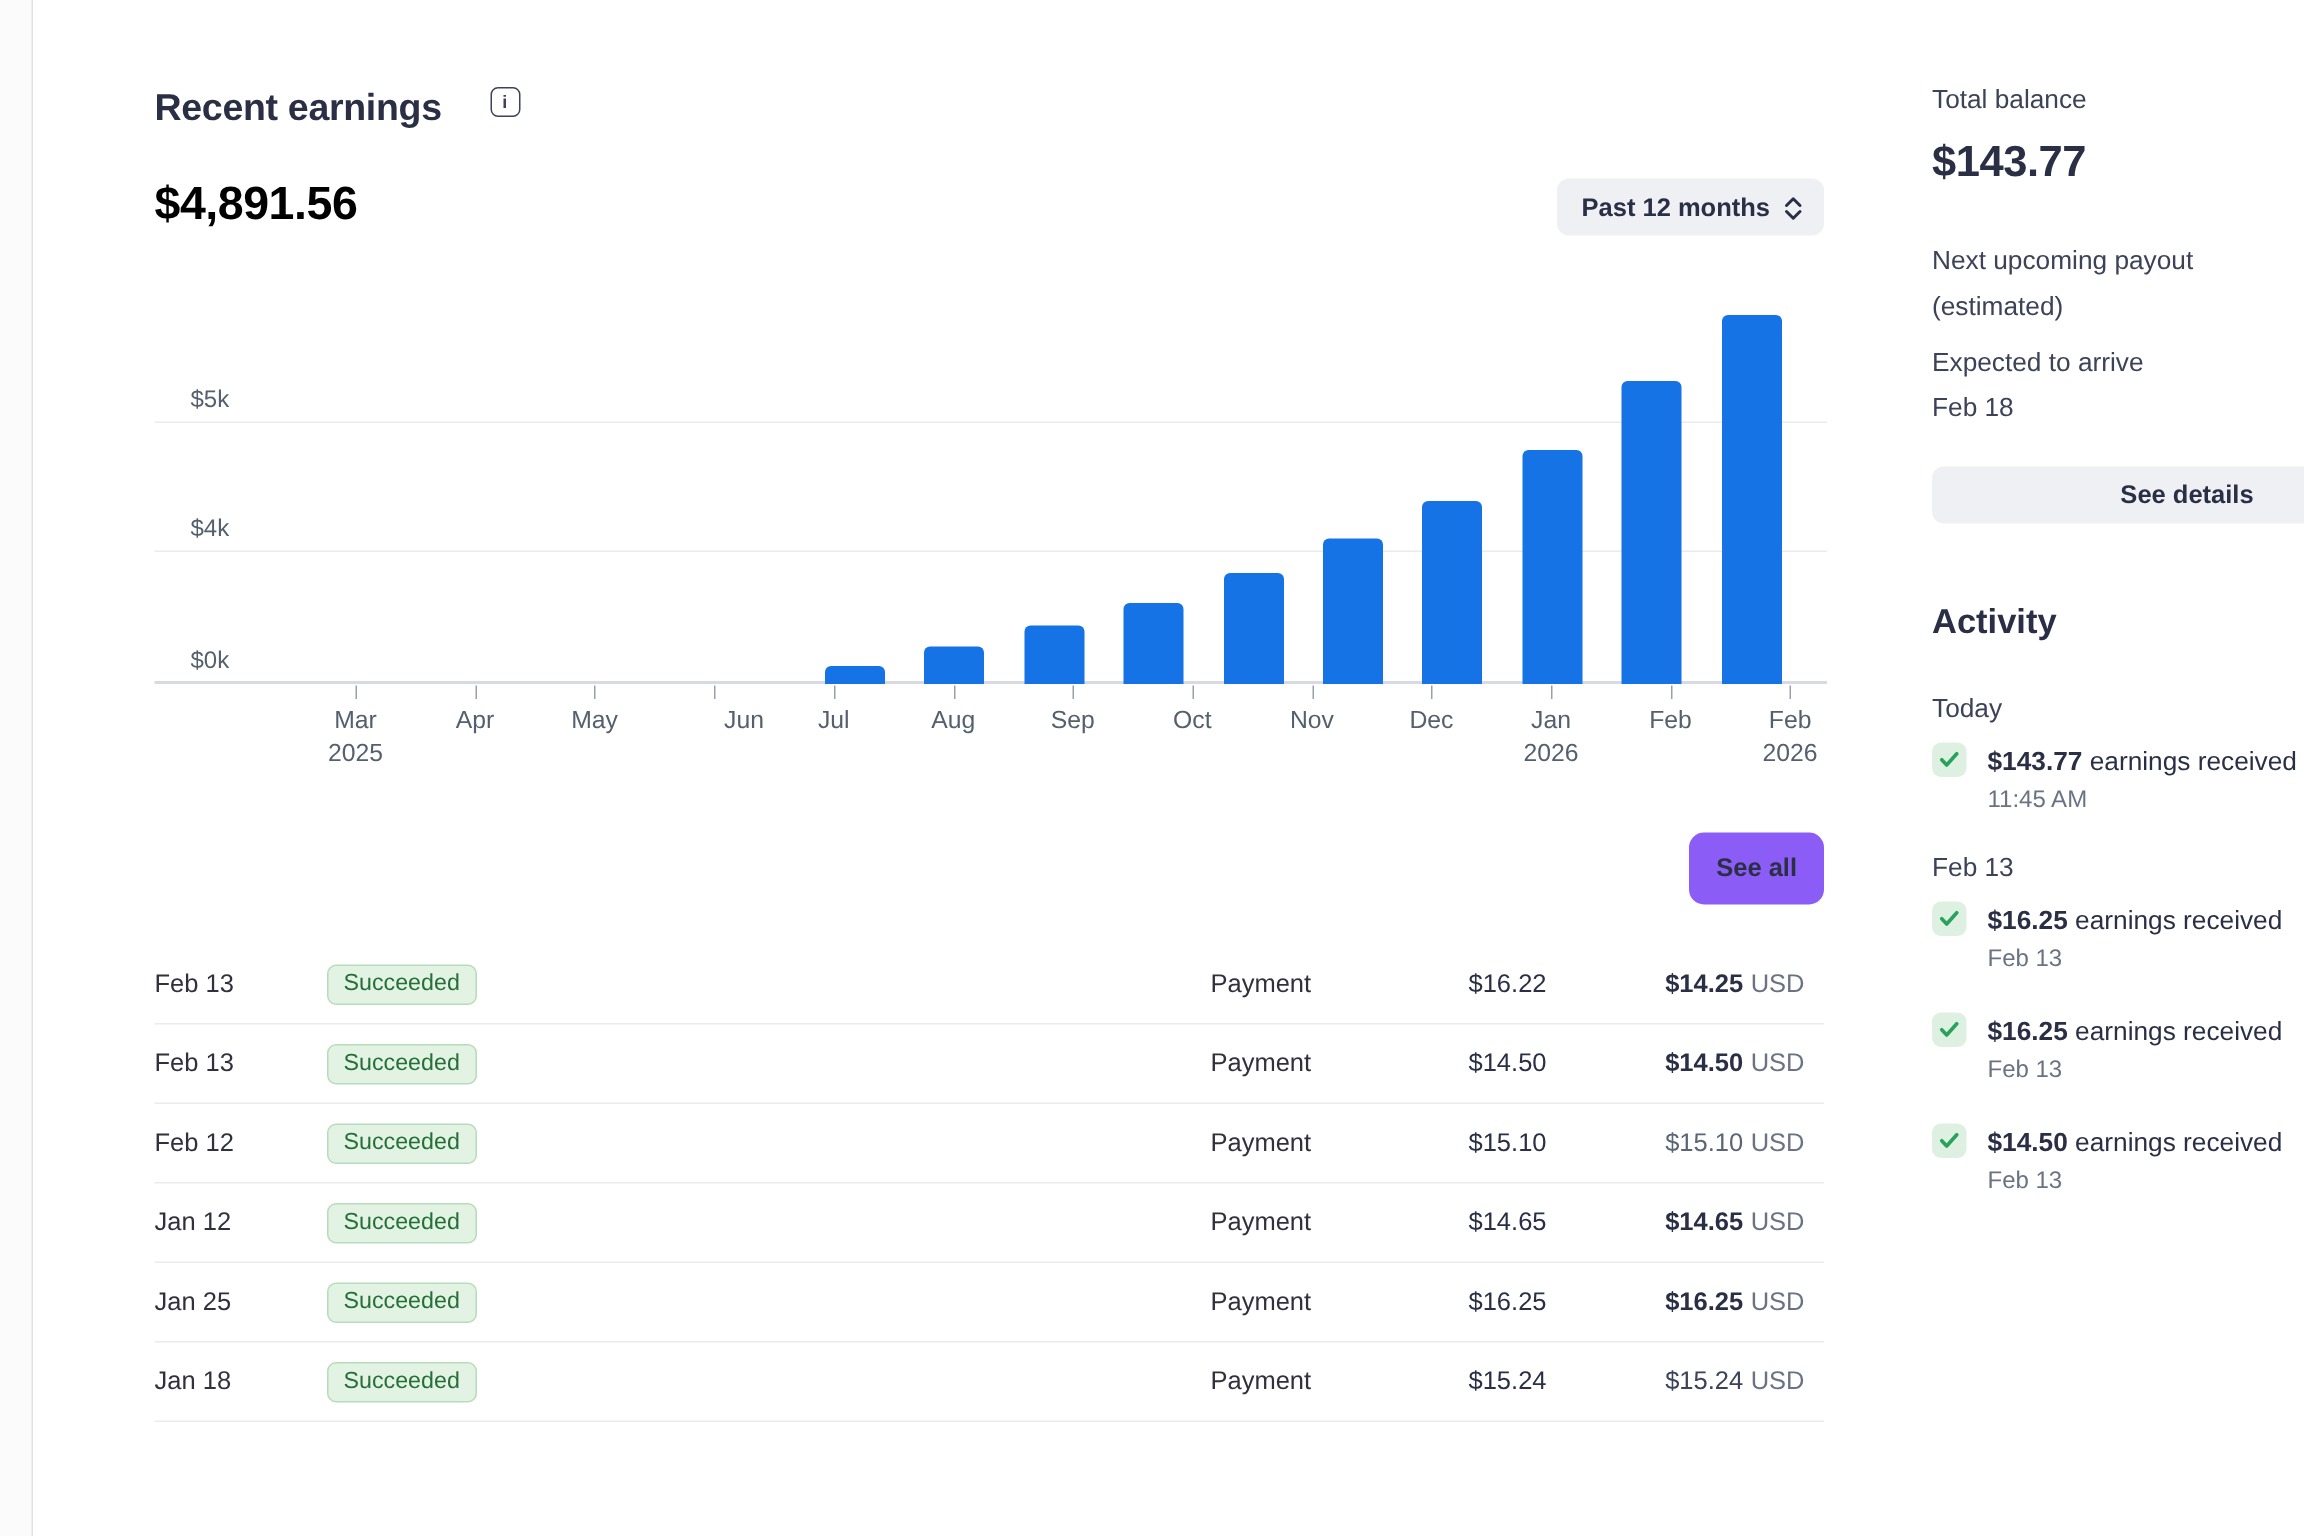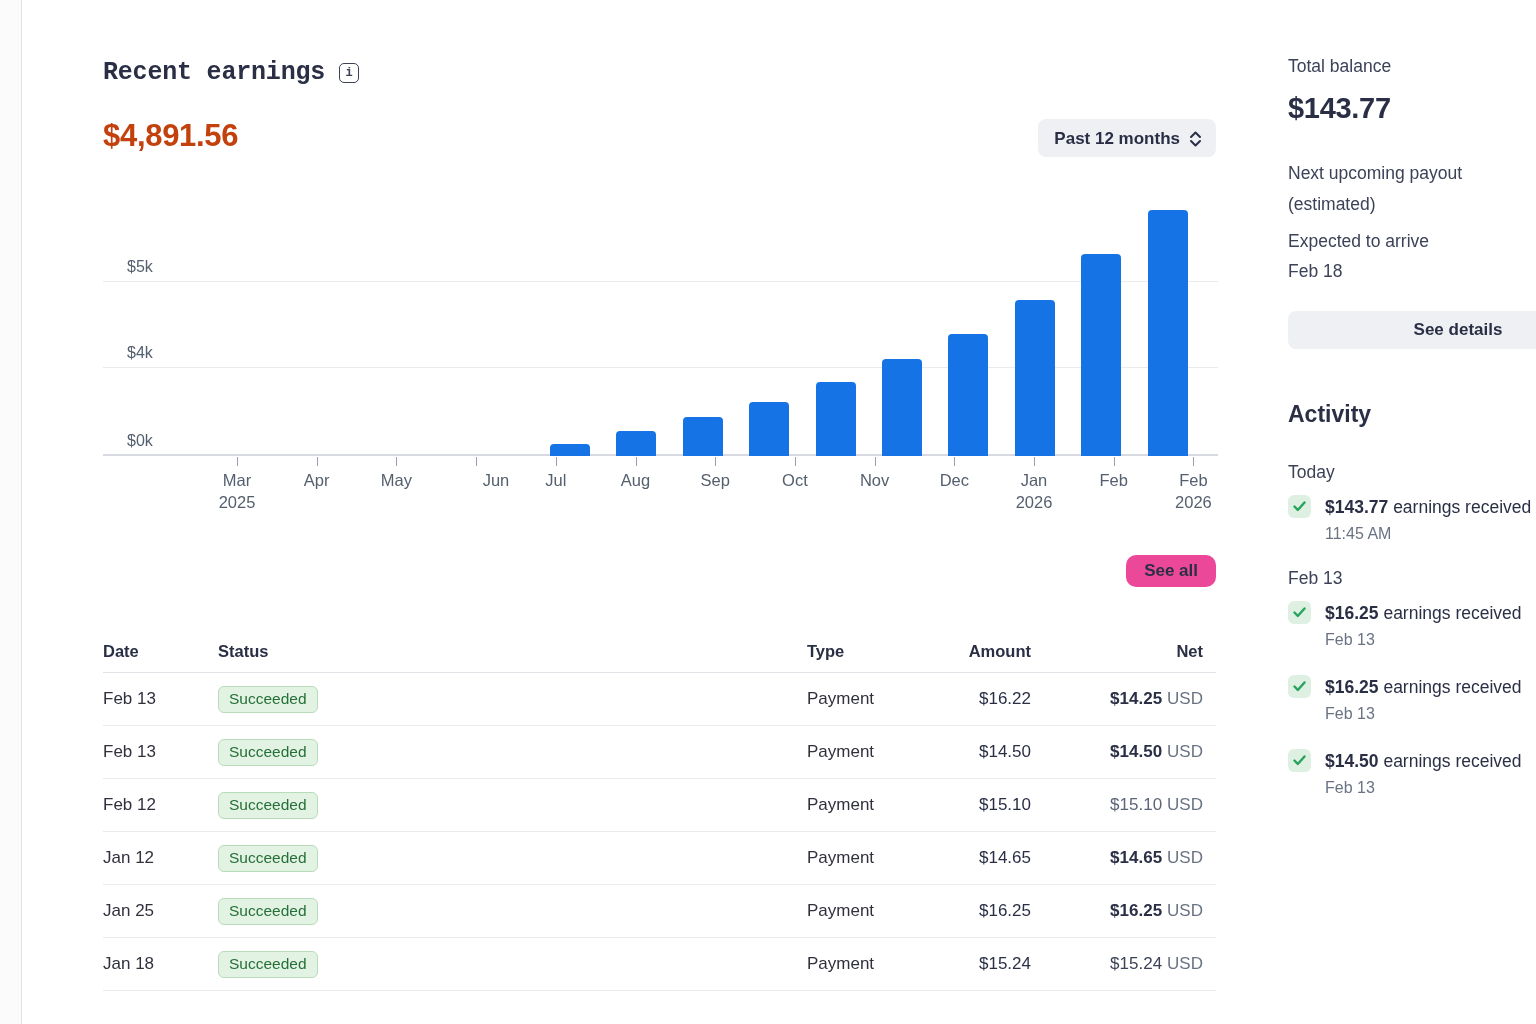--- a/index.html
+++ b/index.html
@@ -2,39 +2,39 @@
 <html><head>
 <meta charset="utf-8">
 <style>
   html,body{margin:0;padding:0;}
   body{font-family:"Liberation Sans", sans-serif; background:#ffffff; color:#30313d;}
   .page{position:relative; width:1536px; height:1024px; overflow:hidden; background:#ffffff;}
   .left-strip{position:absolute; left:0; top:0; width:21px; height:1024px; background:#fbfbfc; border-right:1px solid #dfe3e8;}
   .main{position:absolute; left:103px; top:0; width:1113px; height:1024px;}
 
   
-  .re-title-row{position:absolute; left:0; top:58px; display:flex; align-items:center; gap:14px;font-family:Liberation Mono, monospace;}
+  .re-title-row{position:absolute; left:0; top:58px; display:flex; align-items:flex-start; gap:32px;}
   .re-title{font-size:25px; font-weight:700; color:#2a2f45; letter-spacing:-0.2px;}
   .info-icon{width:18px; height:18px; border:1.6px solid #3c4257; border-radius:5px; display:flex; align-items:center; justify-content:center; font-size:12px; font-weight:600; color:#3c4257; line-height:1;}
-  .re-amount{position:absolute; left:0; top:118px; font-size:31px; font-weight:700; color:#c2410c; letter-spacing:-0.3px;}
+  .re-amount{position:absolute; left:0; top:118px; font-size:31px; font-weight:700; color:#000000; letter-spacing:-0.3px;}
   .range-btn{position:absolute; top:119px; right:0; height:38px; padding:2px 14px 0 16px; background:#eef0f4; border:none; border-radius:8px; display:flex; align-items:center; gap:9px; font-family:inherit; font-size:17px; font-weight:600; color:#2a2f45; cursor:pointer;}
   .range-btn svg{display:block;}
 
   
   .chart{position:absolute; left:0; top:0; width:1115px; height:520px;}
   .gridline{position:absolute; left:0; width:1115px; height:1px; background:#e9ebef;}
   .baseline{position:absolute; left:0; top:454px; width:1115px; height:1.5px; background:#d7dbe1;}
   .y-label{position:absolute; left:0; font-size:16px; color:#55606f; line-height:20px;margin-left:24px;}
   .x-tick{position:absolute; top:457px; width:1px; height:9px; background:#99a0ad;}
   .x-label{position:absolute; top:469px; width:84px; text-align:center; font-size:16.5px; color:#55606f; line-height:22px;}
   .bar{position:absolute; width:40px; background:#1673e6; border-radius:4px 4px 0 0; z-index:2;}
 
   
   .tx-title{position:absolute; left:0; top:562px; font-size:24px; font-weight:700; color:#2a2f45; letter-spacing:-0.2px;}
-  .see-all-btn{position:absolute; top:555px; right:0; height:32px; padding:0 18px; background:#ec4899; border:none; border-radius:10px; font-family:inherit; font-size:17px; font-weight:600; color:#2a2f45; cursor:pointer;}
+  .see-all-btn{position:absolute; top:555px; right:0; height:48px; padding:0 18px; background:#8b5cf6; border:none; border-radius:10px; font-family:inherit; font-size:17px; font-weight:600; color:#2a2f45; cursor:pointer;}
   .tx-table{position:absolute; left:0; top:630px; width:1113px;}
   .tx-grid{display:grid; grid-template-columns:115px 589px 110px 114px 172px; align-items:center;}
   .tx-head{height:42px; border-bottom:1px solid #dfe3e8; font-size:16.5px; font-weight:600; color:#2a2f45;}
   .tx-row{height:52px; border-bottom:1px solid #e9ebef; font-size:17px; color:#30313d;}
   .col-amount,.col-net{text-align:right;}
   .cell-amount{font-weight:400; color:#2a2f45;}
   .badge{display:inline-block; padding:3px 10px 4px; background:#e3f3e3; border:1px solid #b7dcb9; border-radius:6px; font-size:15.5px; color:#256f38;}
   .net-val-bold{font-weight:700; color:#2a2f45;margin-left:33px;}
   .net-val-regular{font-weight:400; color:#3c4257;}
   .net-val-muted{font-weight:400; color:#5b6576;}
@@ -151,27 +151,20 @@
         <div class="bar" style="left: 779px; top: 359px; height: 97px; background: rgb(22, 115, 230);"></div>
         <div class="bar" style="left: 845.4px; top: 334px; height: 122px; background: rgb(22, 115, 230);"></div>
         <div class="bar" style="left: 911.8px; top: 300px; height: 156px; background: rgb(22, 115, 230);"></div>
         <div class="bar" style="left: 978.2px; top: 254px; height: 202px; background: rgb(22, 115, 230);"></div>
         <div class="bar" style="left: 1044.6px; top: 210px; height: 246px; background: rgb(22, 115, 230);"></div>
       </div>
 
     <button class="see-all-btn">See all</button>
 
     <div class="tx-table">
-      <div class="tx-grid tx-head">
-        <div class="col-date">Date</div>
-        <div class="col-status">Status</div>
-        <div class="col-type">Type</div>
-        <div class="col-amount">Amount</div>
-        <div class="col-net">Net</div>
-      </div>
       <div id="tx-rows">
           <div class="tx-grid tx-row">
             <div class="col-date">Feb 13</div>
             <div class="col-status"><span class="badge">Succeeded</span></div>
             <div class="col-type">Payment</div>
             <div class="col-amount cell-amount">$16.22</div>
             <div class="col-net"><span class="net-val-bold">$14.25</span><span class="net-cur">USD</span></div>
           </div>
           <div class="tx-grid tx-row">
             <div class="col-date">Feb 13</div>

